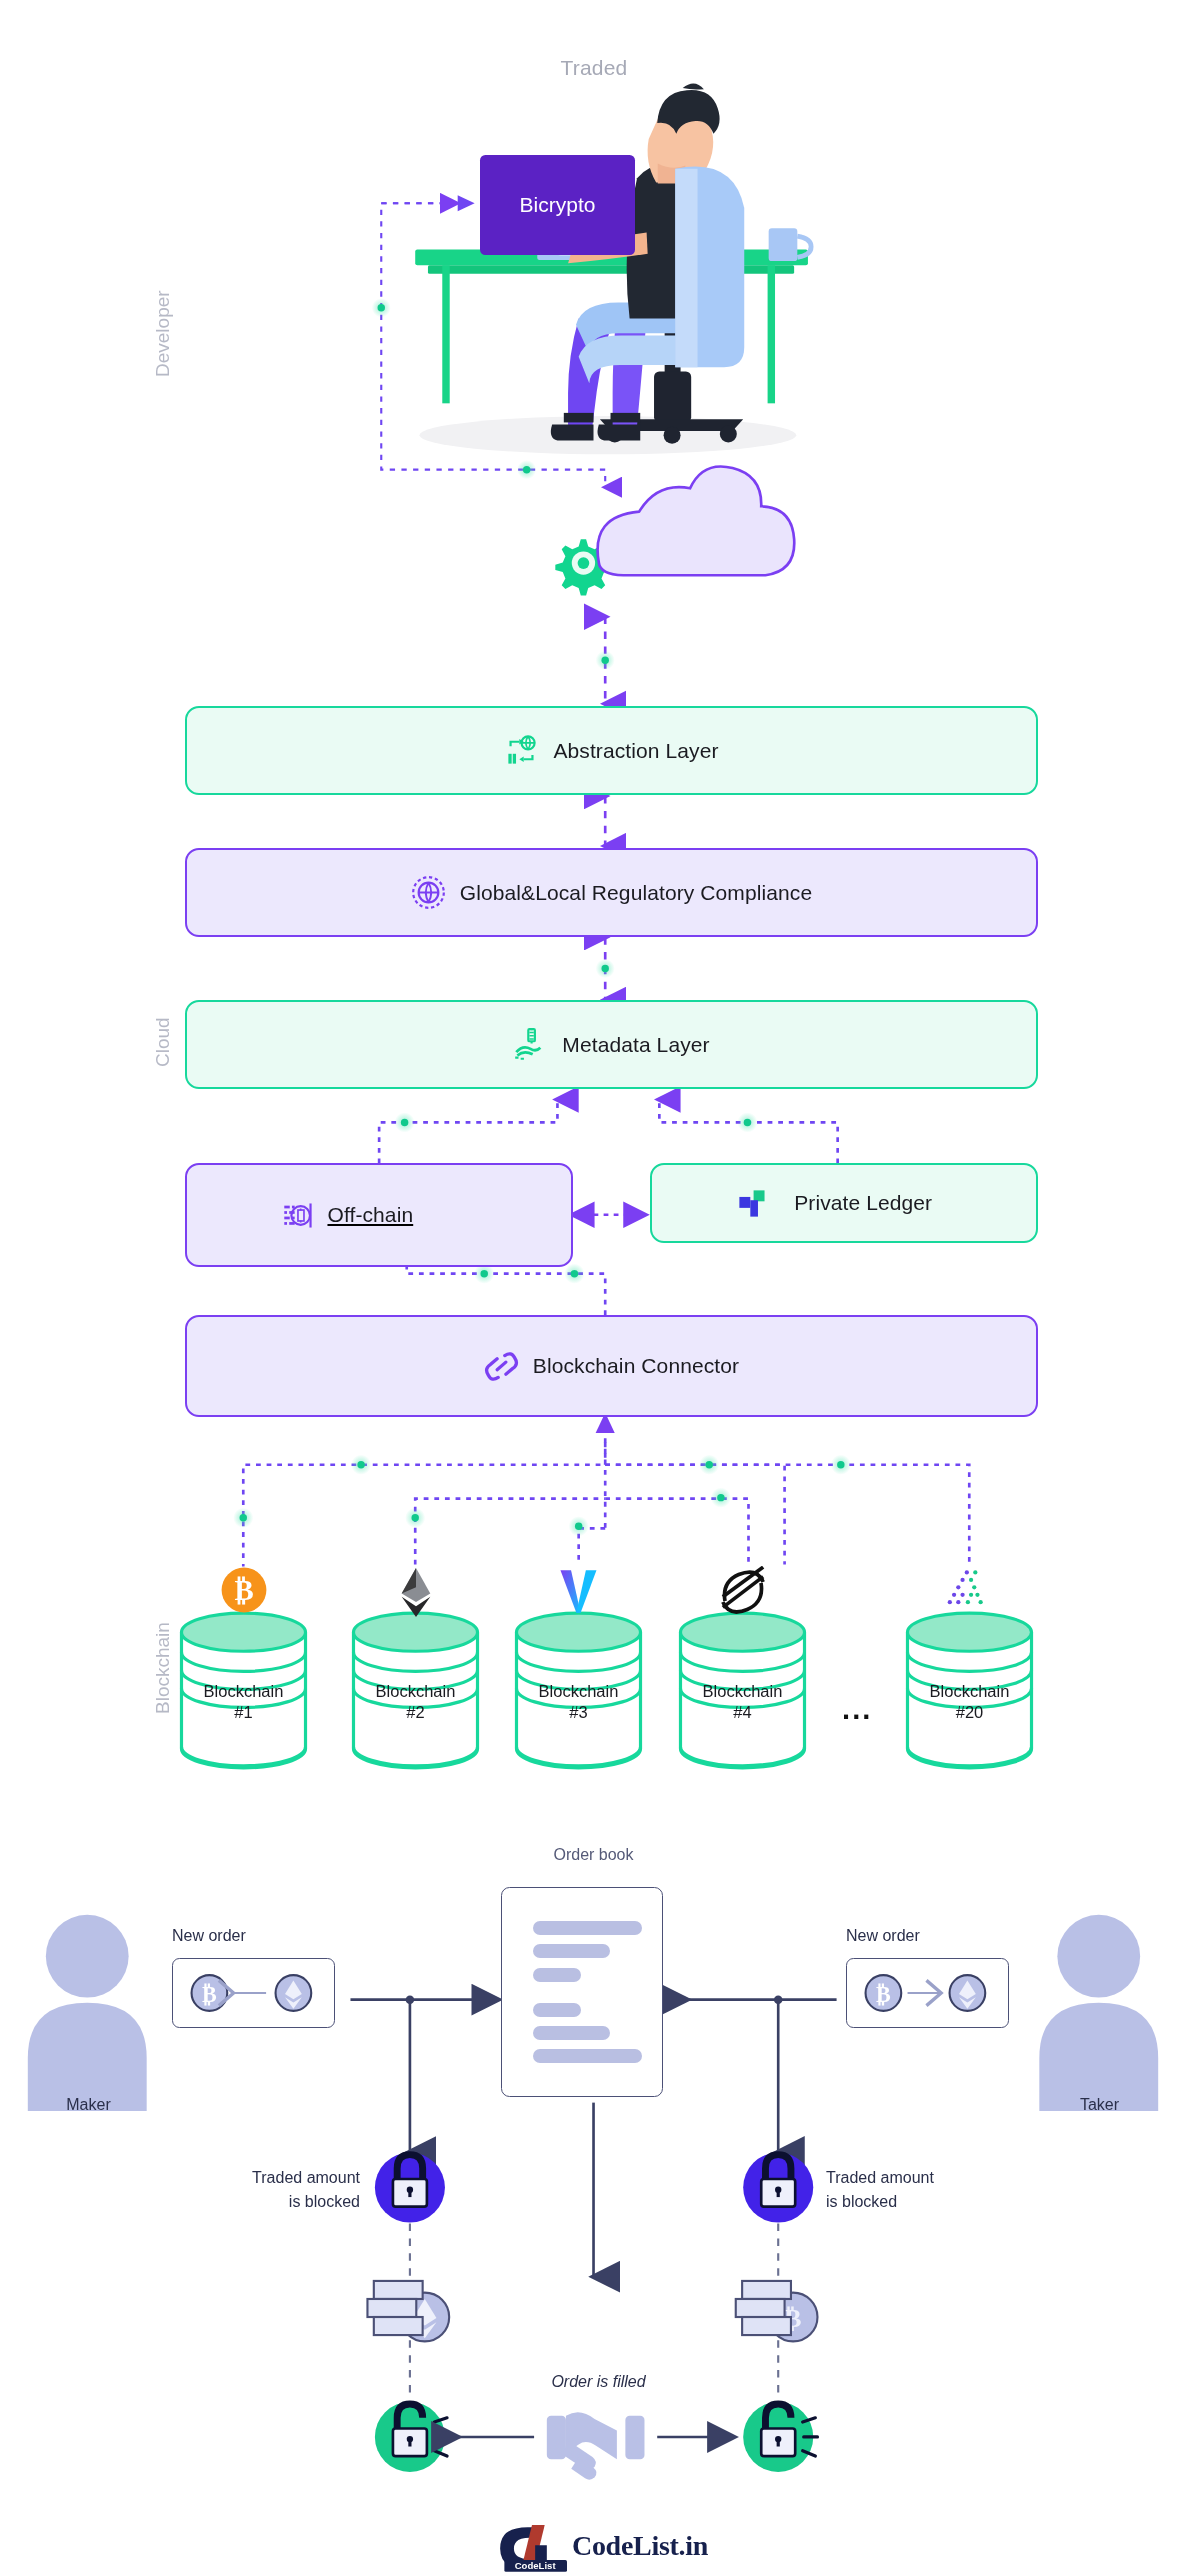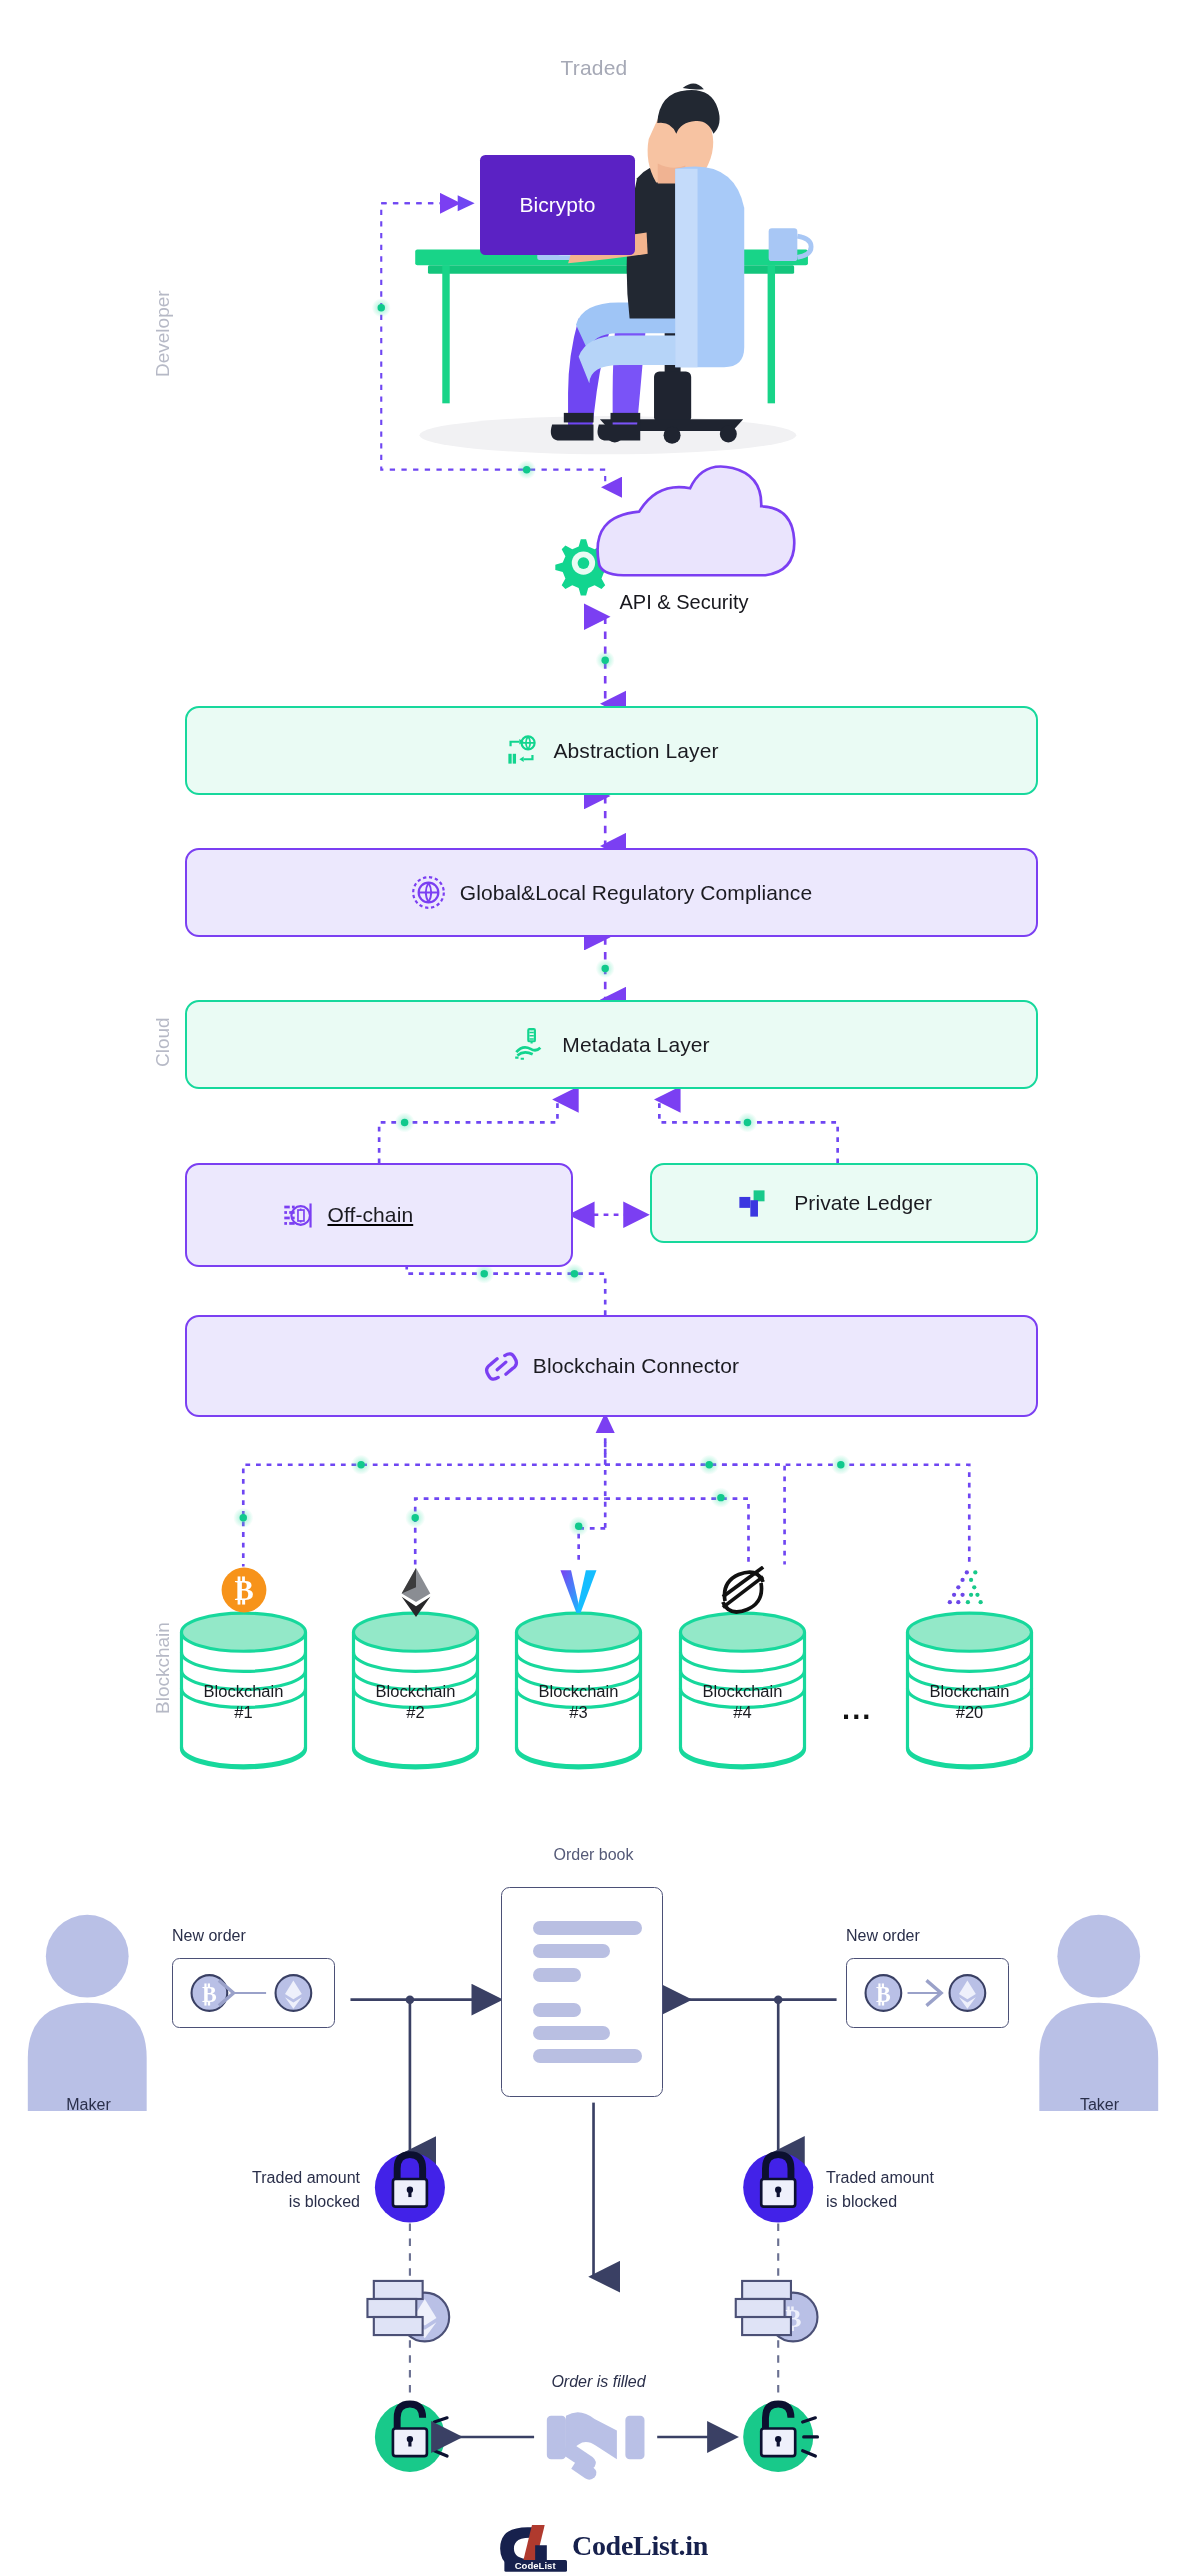--- a/index.html
+++ b/index.html
@@ -361,23 +361,20 @@
 
   <div class="abs vlabel" style="left:152px; top:377px;">Developer</div>
   <div class="abs vlabel" style="left:152px; top:1067px;">Cloud</div>
   <div class="abs vlabel" style="left:152px; top:1714px;">Blockchain</div>
 
   <div class="abs" style="left:480px; top:155px; width:155px; height:100px; border-radius:5.3px;
               background:#5b22c4; display:flex; align-items:center; justify-content:center;">
     <span style="color:#fff; font-size:21px;">Bicrypto</span>
   </div>
 
-  <div class="abs" style="left:599px; top:536px; width:170px; height:101px;">
-    <div class="cloud-lbl">API &amp; Security</div>
-  </div>
 
   <div class="layer green" style="left:185px; top:706px; width:853px; height:89px;">
     <div class="inner">
       <svg class="ico" viewBox="0 0 64 64">
         <circle cx="44" cy="18" r="12" fill="none" stroke="#12d58f" stroke-width="4"></circle>
         <path d="M32,18 h24 M44,6 q8,12 0,24 M44,6 q-8,12 0,24" stroke="#12d58f" stroke-width="3" fill="none"></path>
         <path d="M12,24 v-8 h16" stroke="#12d58f" stroke-width="4" fill="none"></path>
         <polygon points="28,11 36,16 28,21" fill="#12d58f"></polygon>
         <rect x="8" y="38" width="6" height="18" fill="#12d58f"></rect>
         <rect x="16" y="38" width="6" height="18" fill="#12d58f"></rect>

